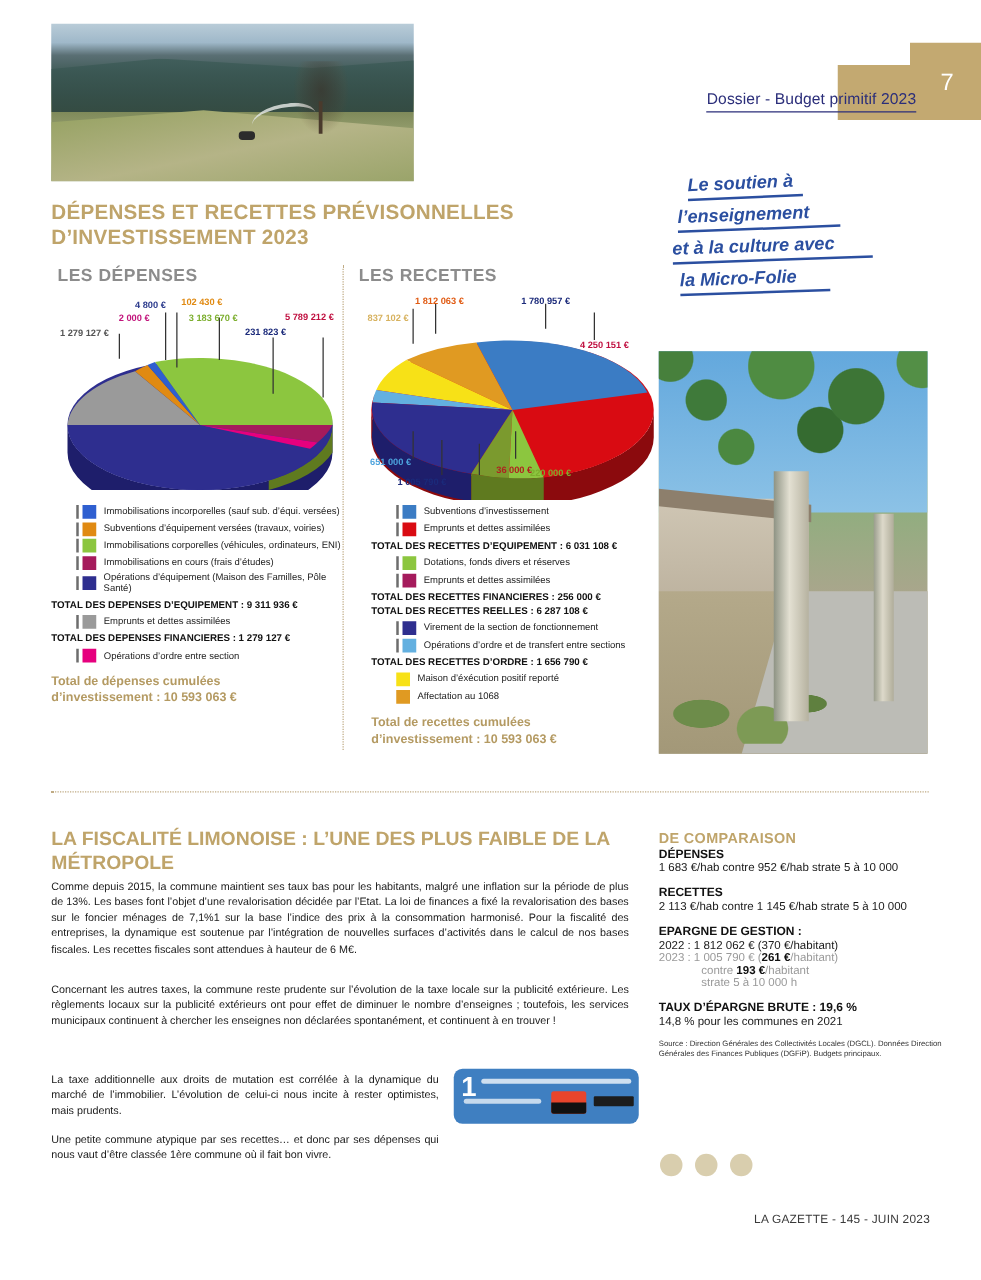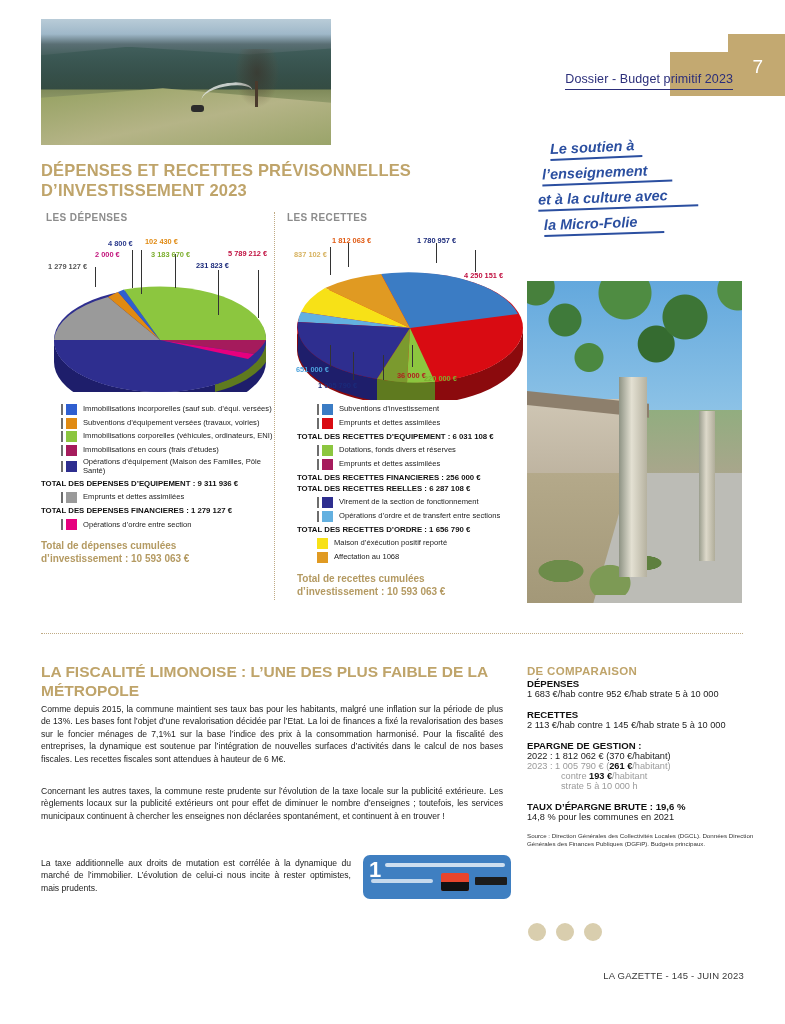--- a/index.html
+++ b/index.html
@@ -78,21 +78,21 @@
   .hand-title .ln:nth-child(3){ transform: rotate(-2.0deg); margin-left: 2px; width: 160px;}
   .hand-title .ln:nth-child(4){ transform: rotate(-2.0deg); margin-left: 8px; width: 120px;}
 
   
   .sec-title {
     position: absolute; left: 41px; top: 160px; width: 400px;
     font-size: 16.5px; font-weight: bold; color: #bfa46a;
     line-height: 1.22; letter-spacing: .2px;
   }
   .sub-head {
-    position: absolute; font-size: 10px; font-weight: bold;
+    position: absolute; font-size: 14px; font-weight: bold;
     color: #8c8c8c; letter-spacing: .4px;
   }
   .sub-head.left { left: 46px; top: 212px; }
   .sub-head.right { left: 287px; top: 212px; }
 
   
   .v-sep {
     position: absolute; left: 274px; top: 212px; width: 1px; height: 388px;
     border-left: 1.5px dotted #b9a濃;
     border-left: 1.5px dotted #c0ab84;
@@ -436,20 +436,21 @@
     <div class="sp-trunk1"></div>
     <div class="sp-trunk2"></div>
   </div>
 
   <div class="h-sep"></div>
 
   <div class="art-title">LA FISCALITÉ LIMONOISE : L’UNE DES PLUS FAIBLE DE LA MÉTROPOLE</div>
   <div class="art-p art-p1">Comme depuis 2015, la commune maintient ses taux bas pour les habitants, malgré une inflation sur la période de plus de 13%. Les bases font l’objet d’une revalorisation décidée par l’Etat. La loi de finances a fixé la revalorisation des bases sur le foncier ménages de 7,1%1 sur la base l’indice des prix à la consommation harmonisé. Pour la fiscalité des entreprises, la dynamique est soutenue par l’intégration de nouvelles surfaces d’activités dans le calcul de nos bases fiscales. Les recettes fiscales sont attendues à hauteur de 6 M€.</div>
   <div class="art-p art-p2">Concernant les autres taxes, la commune reste prudente sur l’évolution de la taxe locale sur la publicité extérieure. Les règlements locaux sur la publicité extérieurs ont pour effet de diminuer le nombre d’enseignes ; toutefois, les services municipaux continuent à chercher les enseignes non déclarées spontanément, et continuent à en trouver !</div>
   <div class="art-p art-p3">La taxe additionnelle aux droits de mutation est corrélée à la dynamique du marché de l’immobilier. L’évolution de celui-ci nous incite à rester optimistes, mais prudents.</div>
+  <div class="art-p art-p4">Une petite commune atypique par ses recettes… et donc par ses dépenses qui nous vaut d’être classée 1ère commune où il fait bon vivre.</div>
 
   <div class="badge-blue">
     <span class="bb-one">1</span>
     <span class="bb-l1"></span>
     <span class="bb-l2"></span>
     <span class="bb-logo1"></span>
     <span class="bb-logo2"></span>
   </div>
 
   <div class="ratios">

